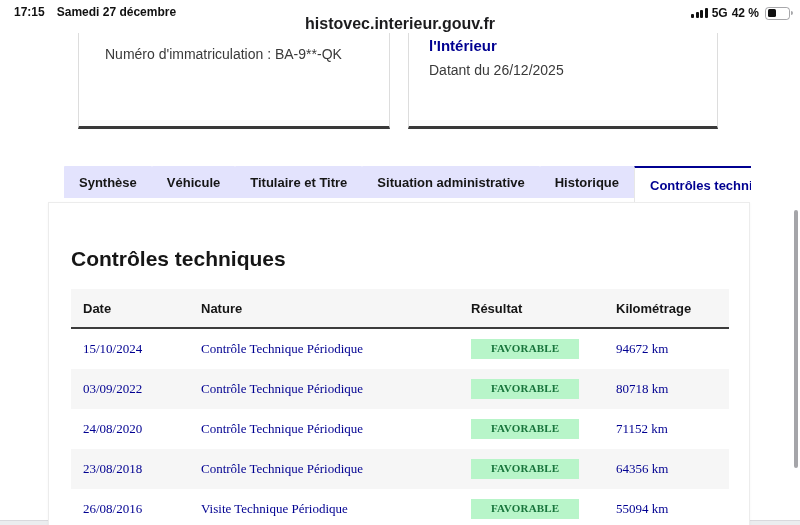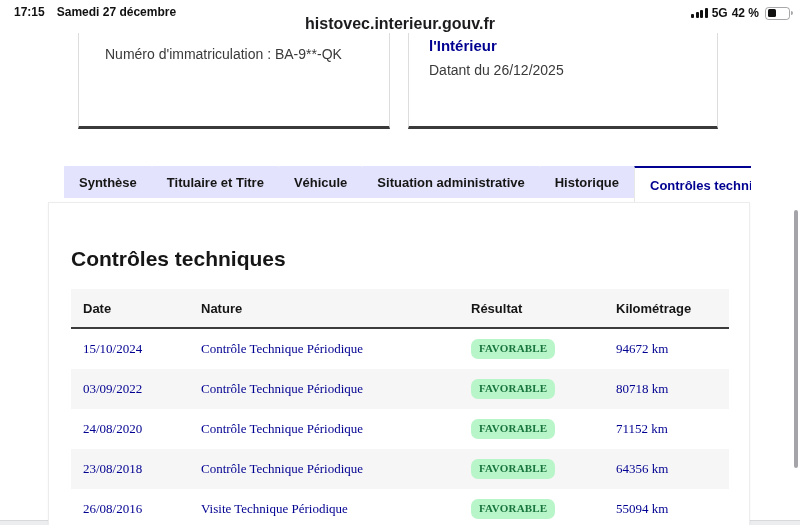--- a/index.html
+++ b/index.html
@@ -44,21 +44,21 @@
     border:1px solid #ececec;border-bottom:none;box-sizing:border-box;box-shadow:0 1px 3px rgba(0,0,0,.04);z-index:1;}
   .section-title{position:absolute;left:22px;top:44px;font-size:21px;font-weight:bold;color:#161616;margin:0;}
   
   .table{position:absolute;left:22px;top:86px;width:658px;}
   .trow{display:grid;grid-template-columns:118px 270px 145px 125px;align-items:center;height:40px;}
   .thead{height:38px;background:#f6f6f6;border-bottom:2px solid #3c3c3c;font-weight:bold;font-size:13px;color:#161616;}
   .trow>div{padding-left:12px;font-size:13px;box-sizing:border-box;}
   .trow.data{color:#000091;font-family:Liberation Serif, serif;}
   .trow.data:nth-child(odd){background:#f6f6f6;}
   .badge{display:inline-block;background:#b8f5c9;color:#18753c;font-size:11px;font-weight:bold;
-    letter-spacing:.2px;padding:2px 8px 3px;border-radius:7px;line-height:1.35;}
+    letter-spacing:.2px;padding:2px 20px 3px;border-radius:0;line-height:1.35;}
   
   .scrollbar{position:absolute;right:2px;top:210px;width:4px;height:258px;background:#95959a;border-radius:2px;opacity:.85;}
   .bottom-strip{position:absolute;left:0;right:0;bottom:0;height:4px;background:#ebedef;border-top:1px solid #d9d9dd;}
 </style>
 </head>
 <body>
 
 <div class="statusbar">
   <div class="sb-left">
     <span>17:15</span>
@@ -84,22 +84,22 @@
 <div class="card card-left">
   <div class="card-reg">Numéro d'immatriculation : BA-9**-QK</div>
 </div>
 <div class="card card-right">
   <div class="card-title">l'Intérieur</div>
   <div class="card-sub">Datant du 26/12/2025</div>
 </div>
 
 <div class="tabs">
   <div class="tab">Synthèse</div>
+  <div class="tab">Véhicule</div>
   <div class="tab">Titulaire et Titre</div>
-  <div class="tab">Véhicule</div>
   <div class="tab">Situation administrative</div>
   <div class="tab">Historique</div>
   <div class="tab active">Contrôles techniques</div>
 
 </div>
 
 <div class="panel">
   <h2 class="section-title">Contrôles techniques</h2>
 
   <div class="table">

